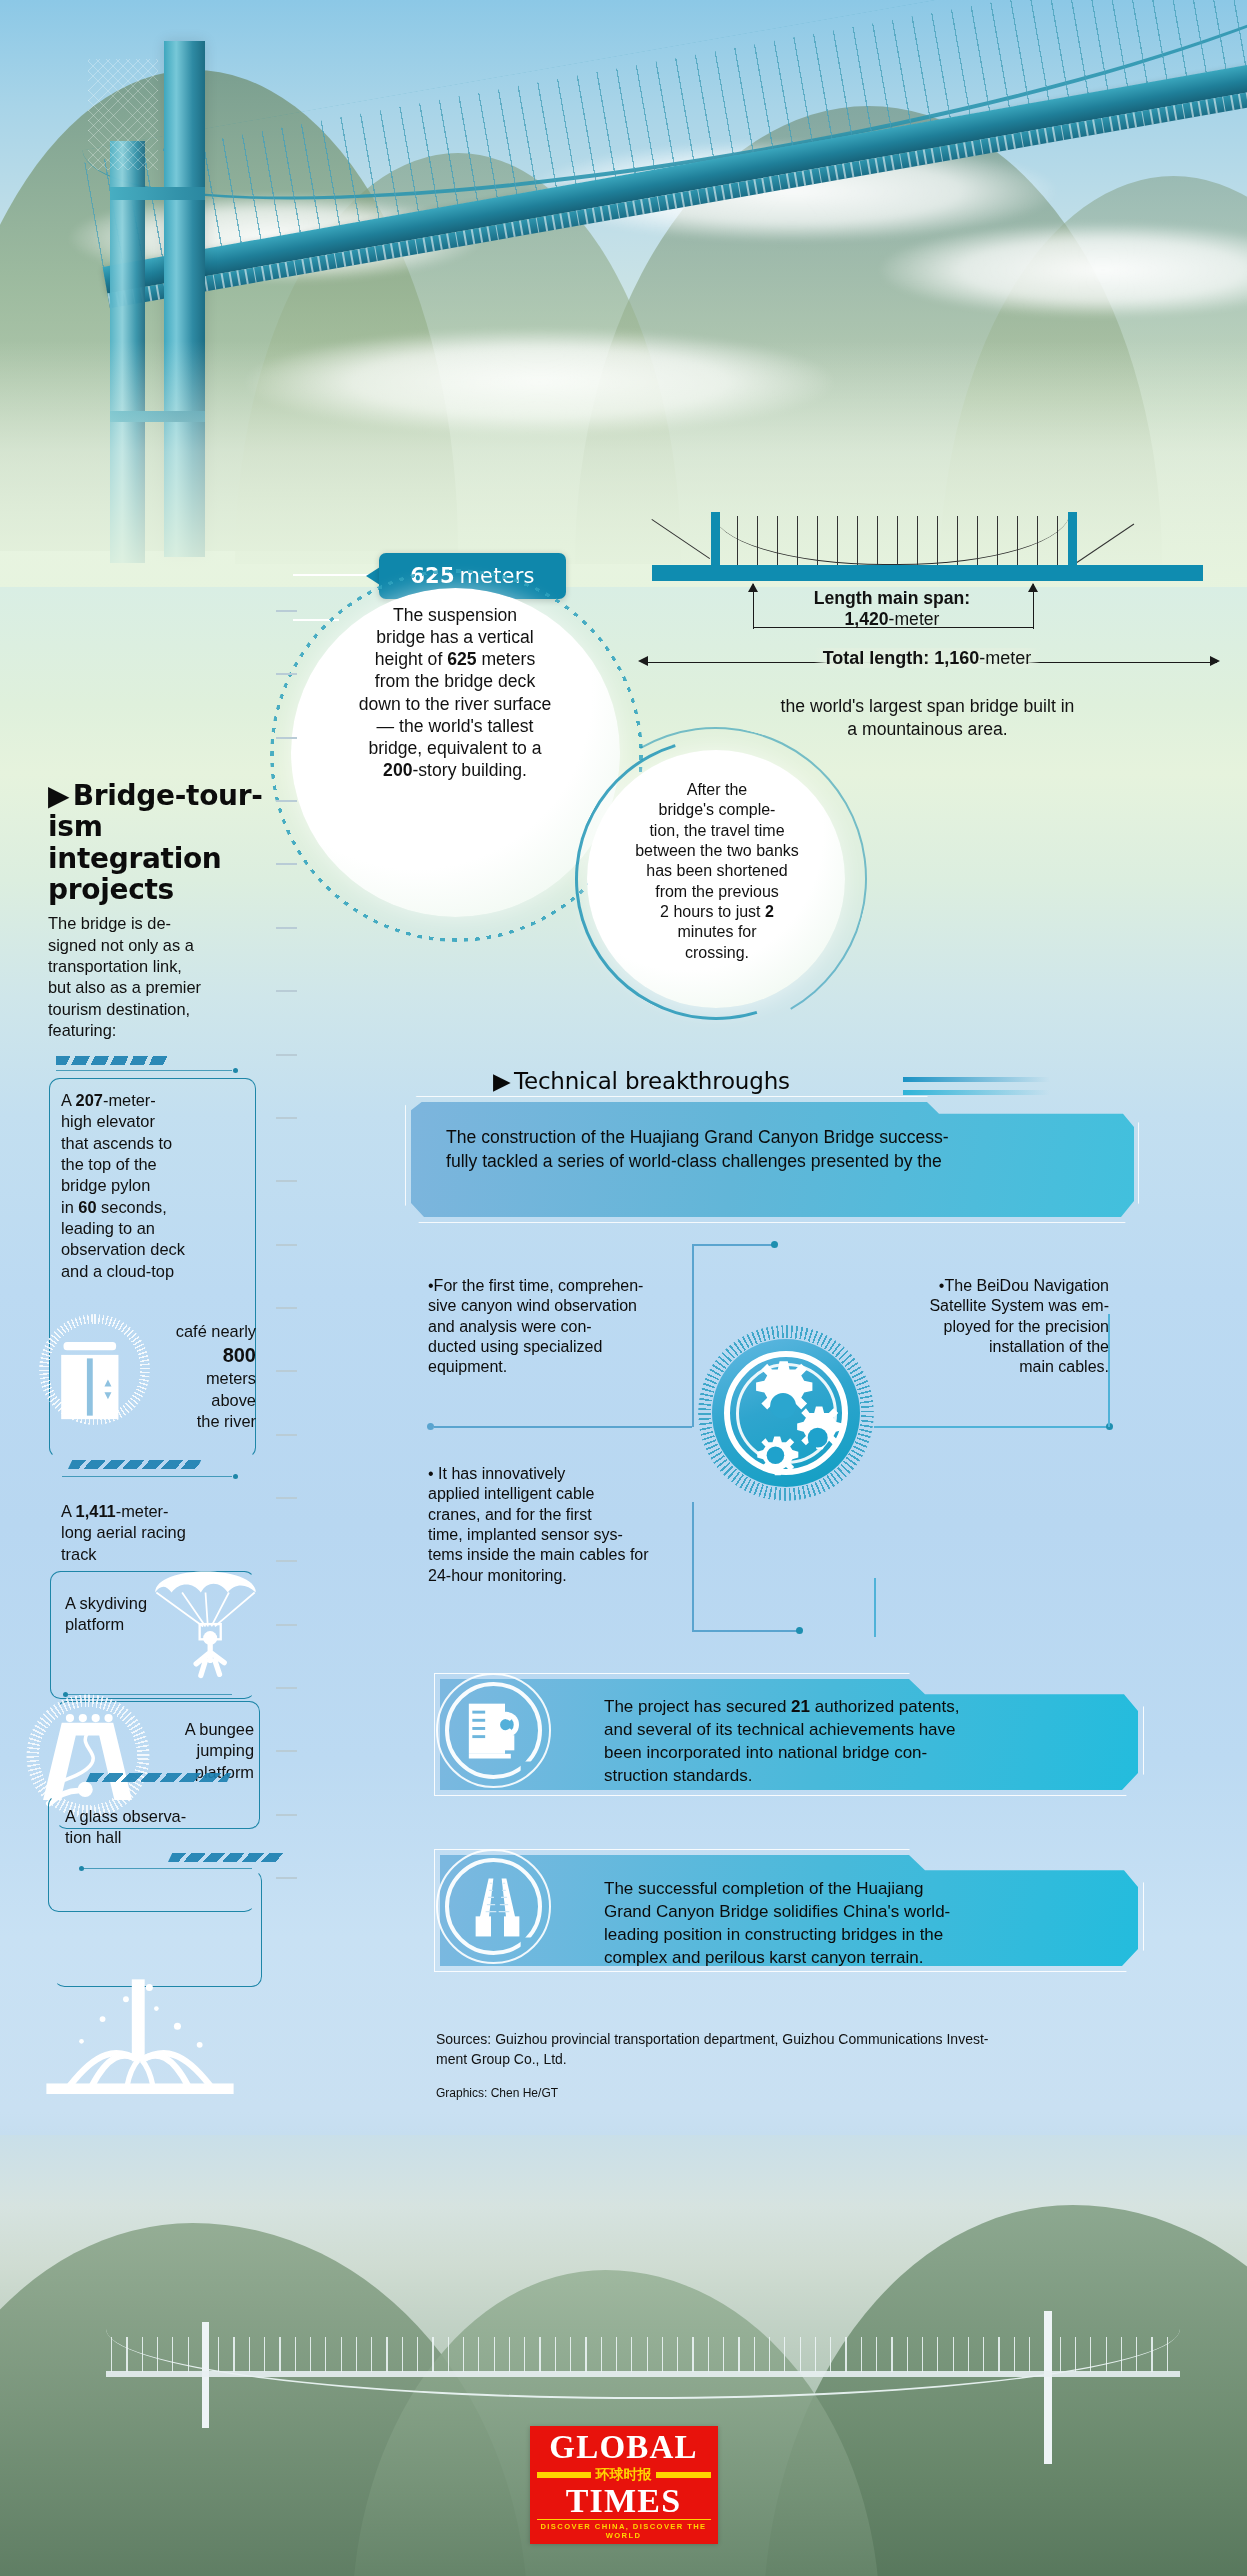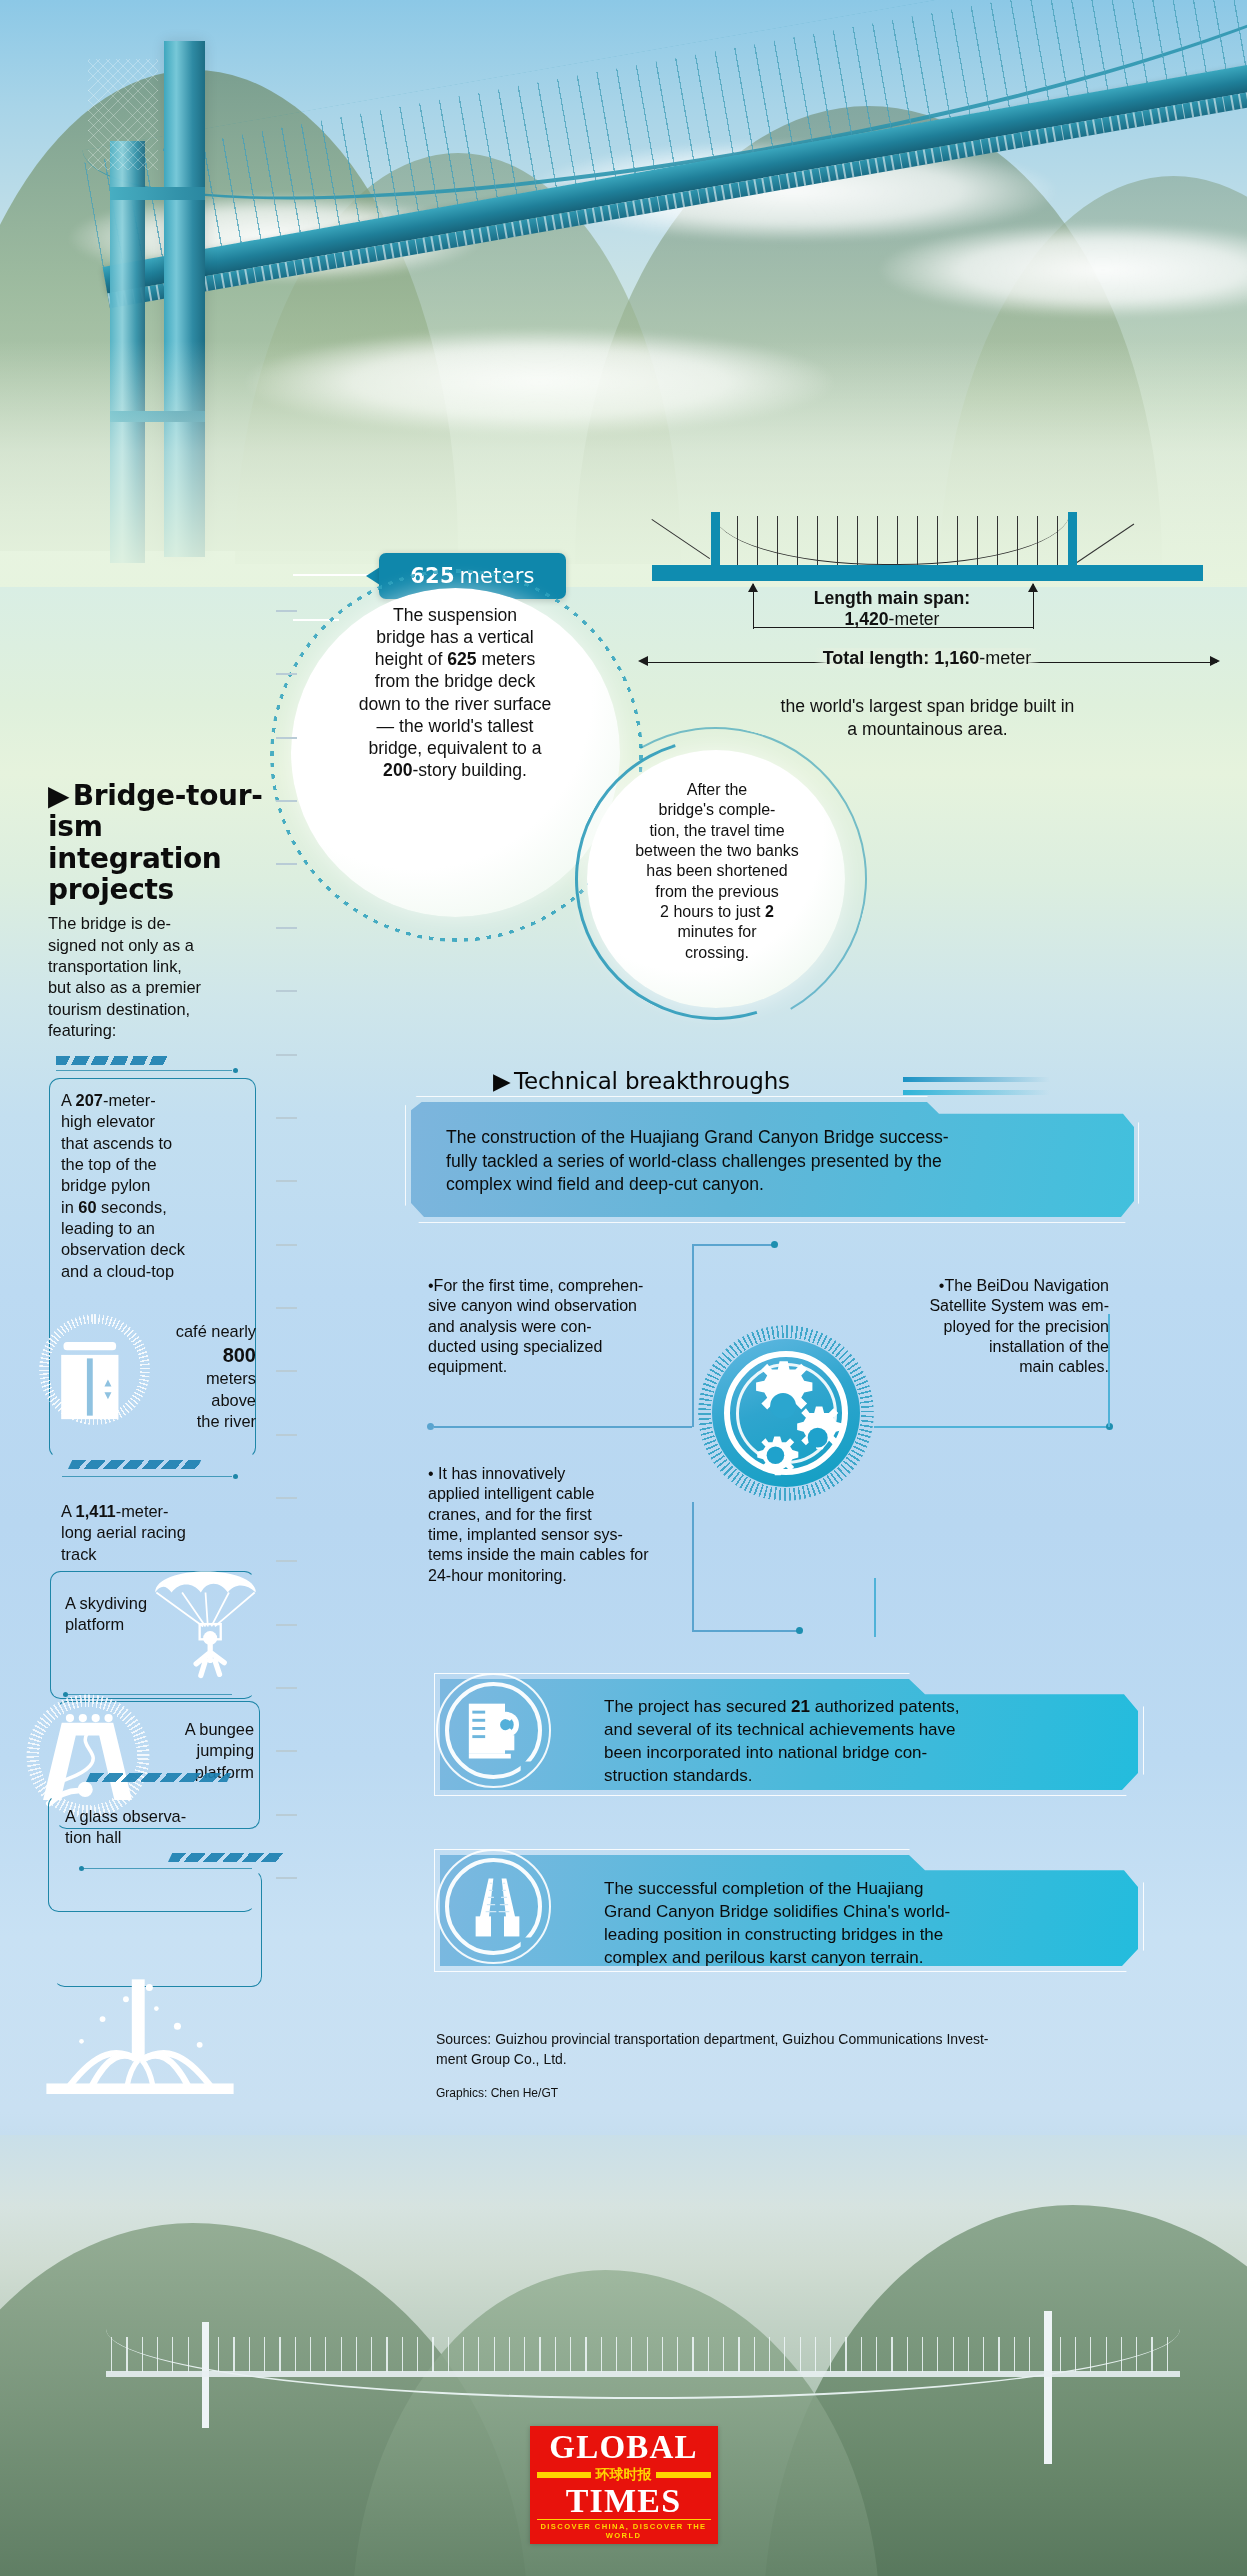--- a/index.html
+++ b/index.html
@@ -651,21 +651,20 @@
     <span class="tri">▶</span><span>Technical breakthroughs</span>
   </div>
   <div class="tb-accent"></div>
   <div class="tb-accent2"></div>
 
   <div class="tb-box-outline"></div>
   <div class="tb-box"></div>
   <div class="tb-text">
     <div>The construction of the Huajiang Grand Canyon Bridge success-</div>
     <div>fully tackled a series of world-class challenges presented by the</div>
-    <div>complex wind field and deep-cut canyon.</div>
   </div>
 
   <div class="q-line" style="left:434px; top:1426px; width:258px; height:1.8px;"></div>
   <div class="q-dot" style="left:427px; top:1423px;"></div>
   <div class="q-line" style="left:692px; top:1244px; width:1.8px; height:183px;"></div>
   <div class="q-line" style="left:692px; top:1244px; width:82px; height:1.8px;"></div>
   <div class="q-dot teal" style="left:771px; top:1241px;"></div>
 
   <div class="q-line" style="left:874px; top:1426px; width:235px; height:1.8px; background:#4fb2d8;"></div>
   <div class="q-dot" style="left:1106px; top:1423px; background:#1e8fb0;"></div>

